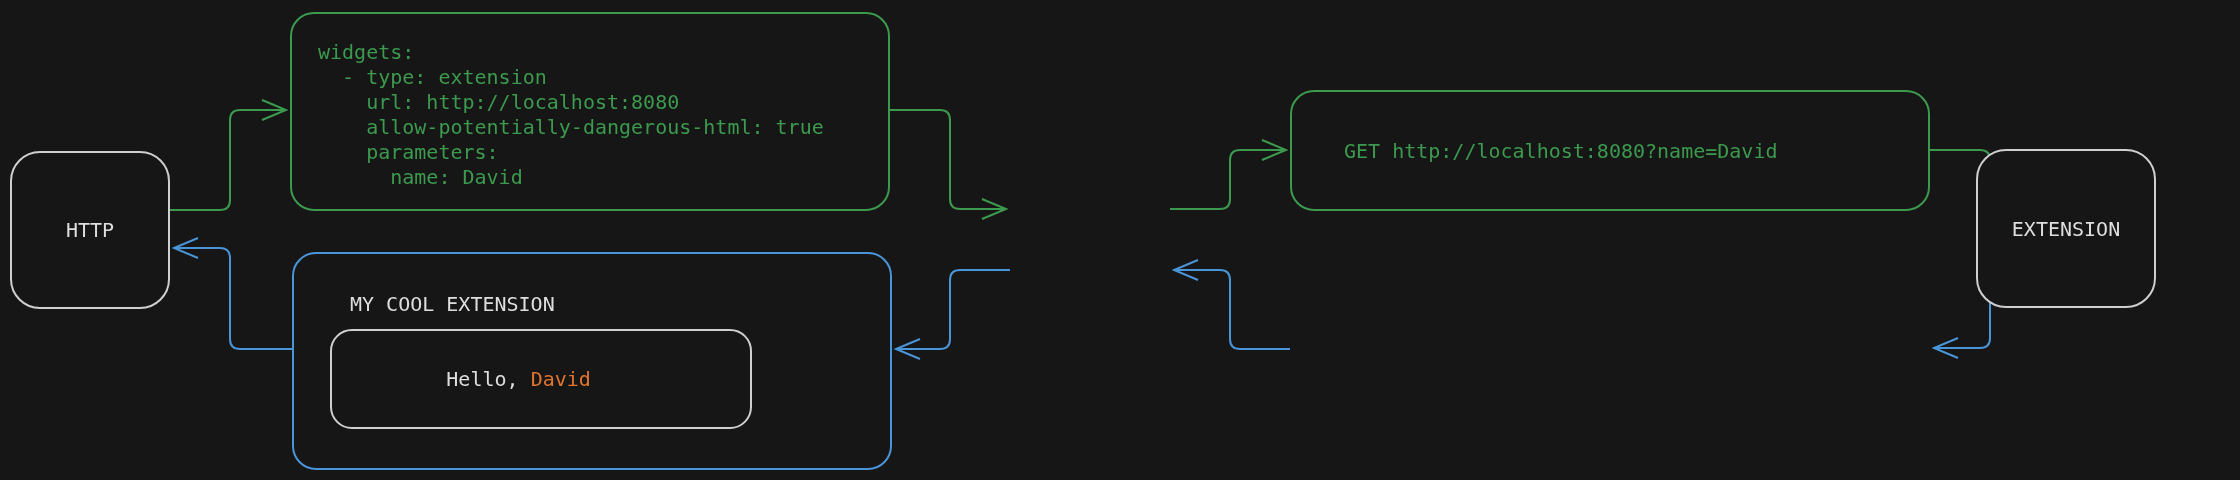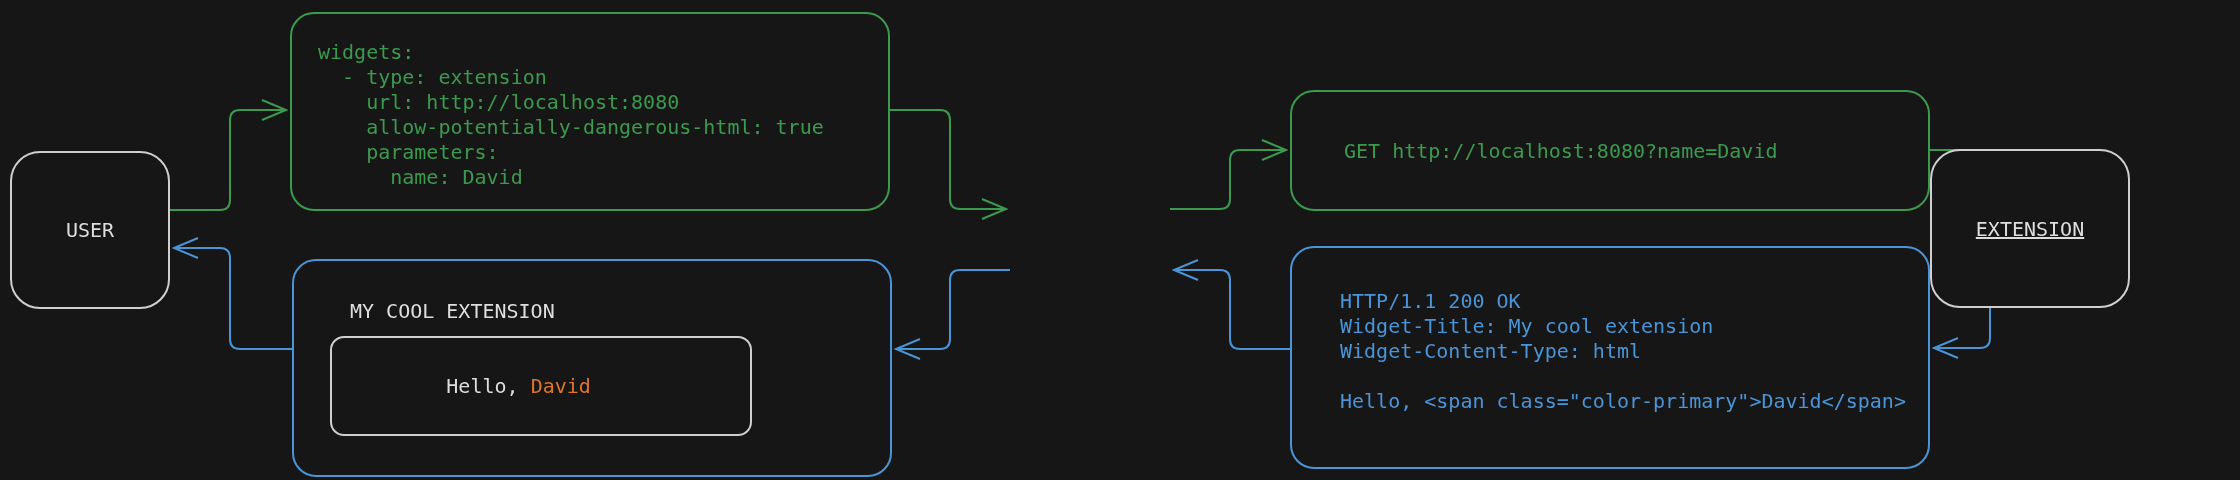--- a/index.html
+++ b/index.html
@@ -37,21 +37,21 @@
     position:absolute;margin:0;
     font-family:inherit;font-size:20px;line-height:25px;
     white-space:pre;
   }
   .widget-title{
     position:absolute;left:56px;top:36px;
     color:var(--text-light);font-size:20px;line-height:28px;white-space:pre;
   }
   .inner-card{
     position:absolute;left:36px;top:75px;width:422px;height:100px;
-    border:2px solid var(--node-border);border-radius:14px;
+    border:2px solid var(--node-border);border-radius:22px;
     display:flex;align-items:center;background:var(--background);
   }
   .greeting{margin-left:18px;font-size:20px;white-space:pre;}
   .greeting .prefix{color:var(--text-light);}
   .greeting .name{color:var(--accent-orange);}
 </style>
 </head>
 <body>
 
 <div class="canvas">
@@ -71,50 +71,43 @@
     <path class="wire g" d="M1170,209 L1220,209 Q1230,209 1230,199 L1230,160 Q1230,150 1240,150 L1286,150" marker-end="url(#chev-g)"></path>
     <path class="wire g" d="M1930,150 L1980,150 Q1990,150 1990,160 L1990,200 Q1990,210 2000,210 L2046,210" marker-end="url(#chev-g)"></path>
 
     <path class="wire b" d="M2050,268 L2000,268 Q1990,268 1990,278 L1990,338 Q1990,348 1980,348 L1934,348" marker-end="url(#chev-b)"></path>
     <path class="wire b" d="M1290,349 L1240,349 Q1230,349 1230,339 L1230,280 Q1230,270 1220,270 L1174,270" marker-end="url(#chev-b)"></path>
     <path class="wire b" d="M1010,270 L960,270 Q950,270 950,280 L950,339 Q950,349 940,349 L896,349" marker-end="url(#chev-b)"></path>
     <path class="wire b" d="M292,349 L240,349 Q230,349 230,339 L230,258 Q230,248 220,248 L174,248" marker-end="url(#chev-b)"></path>
   </svg>
 
   <div class="box node" style="left:10px;top:151px;width:160px;height:158px;">
-    <span>USER</span>
+    <span>HTTP</span>
   </div>
 
 
-  <div class="box node" style="left:1930px;top:149px;width:200px;height:159px;text-decoration:underline;">
+  <div class="box node" style="left:1976px;top:149px;width:180px;height:159px;">
     <span>EXTENSION</span>
   </div>
 
   <div class="box green-box" style="left:290px;top:12px;width:600px;height:199px;">
     <pre class="code" style="left:26px;top:26px;">widgets:
   - type: extension
     url: http://localhost:8080
     allow-potentially-dangerous-html: true
     parameters:
       name: David</pre>
   </div>
 
   <div class="box green-box" style="left:1290px;top:90px;width:640px;height:121px;">
     <pre class="code" style="left:52px;top:47px;">GET http://localhost:8080?name=David</pre>
   </div>
 
-  <div class="box blue-box" style="left:1290px;top:246px;width:640px;height:223px;">
-    <pre class="code" style="left:48px;top:41px;">HTTP/1.1 200 OK
-Widget-Title: My cool extension
-Widget-Content-Type: html
 
-Hello, &lt;span class="color-primary"&gt;David&lt;/span&gt;</pre>
-  </div>
-
-  <div class="box blue-box" style="left:292px;top:252px;width:600px;height:218px;margin-top:7px;">
+  <div class="box blue-box" style="left:292px;top:252px;width:600px;height:218px;">
     <div class="widget-title">MY COOL EXTENSION</div>
     <div class="inner-card">
       <div class="greeting">
         <span class="prefix">Hello, </span><span class="name">David</span>
       </div>
     </div>
   </div>
 
 </div>
 

